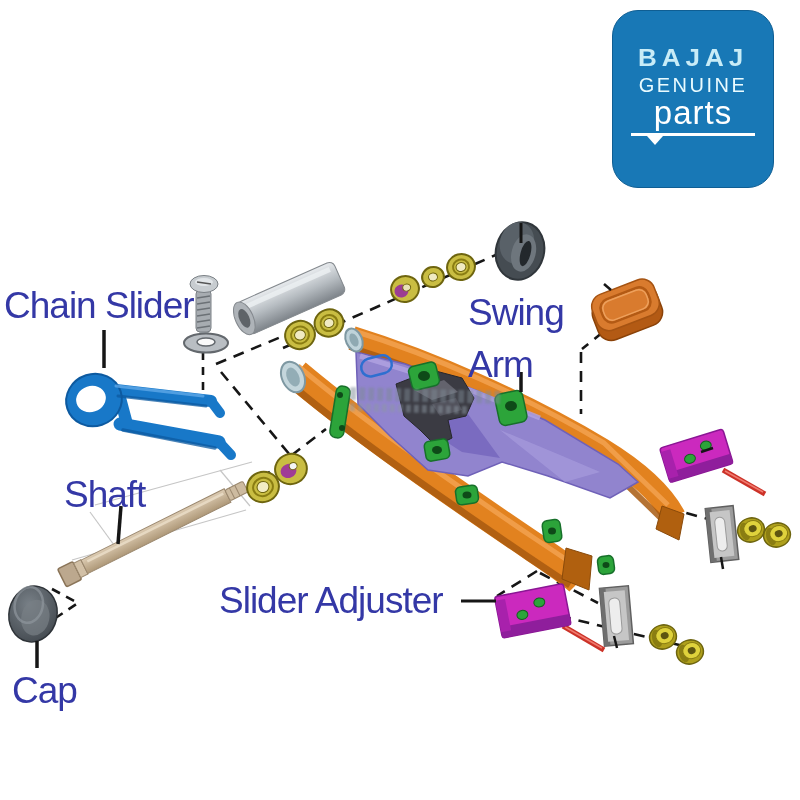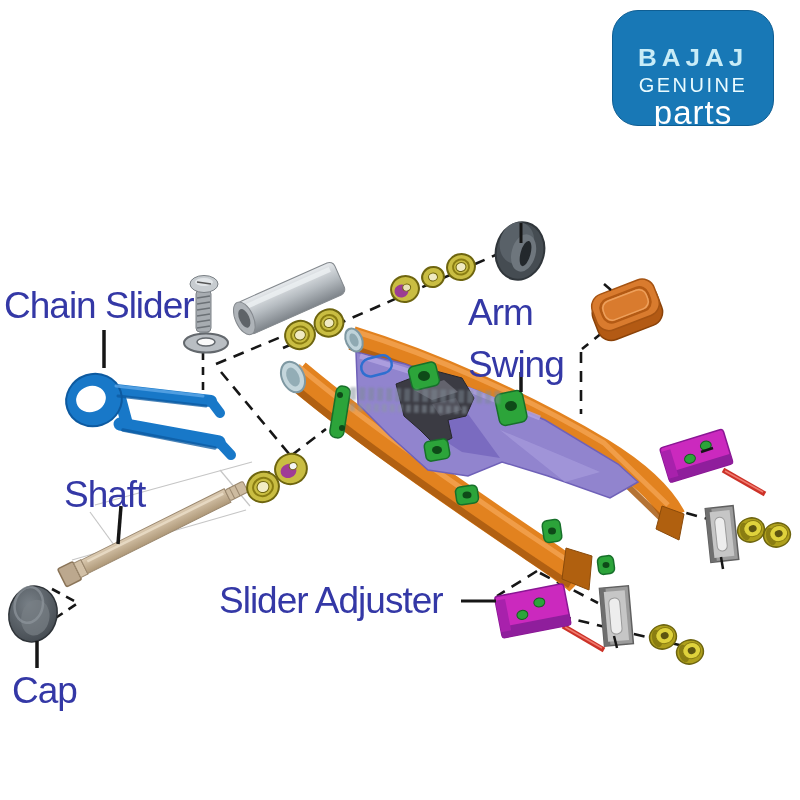--- a/index.html
+++ b/index.html
@@ -4,21 +4,21 @@
 <style>
   html,body{margin:0;padding:0;background:#fff;}
   #stage{position:relative;width:800px;height:800px;background:#fff;overflow:hidden;
          font-family:"Liberation Sans",sans-serif;}
   #diagram-svg{position:absolute;left:0;top:0;}
   .label{position:absolute;color:var(--label,#3438A6);font-size:37px;line-height:1.05;
          letter-spacing:-1px;white-space:nowrap;z-index:4;}
   .label .line{display:block;}
   #swing-arm-label{line-height:52px;}
   
-  #logo{position:absolute;left:612px;top:10px;width:162px;height:116px;
+  #logo{position:absolute;left:612px;top:10px;width:162px;height:178px;
         background:var(--brand-bg,#1878B6);border-radius:26px;z-index:5;
         border:1px solid #0F5E93;display:flex;flex-direction:column;align-items:center;
         padding-top:0;box-sizing:border-box;}
   #logo .bajaj{margin-top:32px;font-weight:bold;font-size:26px;letter-spacing:5px;
         color:var(--brand-text,#C8ECF7);transform:scaleY(0.92);}
   #logo .genuine{font-size:20px;letter-spacing:2.5px;color:#E9FBFF;}
   #logo .parts{margin-top:-3px;font-weight:normal;font-size:33px;color:#FFFFFF;letter-spacing:1px;}
   #logo .underline{position:relative;width:124px;height:3px;background:#FFFFFF;margin-top:1px;}
   #logo .underline::after{content:"";position:absolute;left:16px;top:3px;width:0;height:0;
         border-left:8px solid transparent;border-right:8px solid transparent;
@@ -320,22 +320,22 @@
 </svg>
 
 <div class="watermark">
   <div class="wline1"></div>
       <div class="wline2"></div>
 </div>
 
 <div class="label" style="left:4px;top:287px">Chain Slider</div>
 
 <div class="label" id="swing-arm-label" style="left:468px;top:287px">
+  <span class="line">Swing</span>
   <span class="line">Arm</span>
-  <span class="line">Swing</span>
 </div>
 
 <div class="label" style="left:64px;top:476px">Shaft</div>
 
 <div class="label" style="left:219px;top:582px">Slider Adjuster</div>
 
 <div class="label" style="left:12px;top:672px">Cap</div>
 
 <div id="logo">
   <div class="bajaj">BAJAJ</div>

